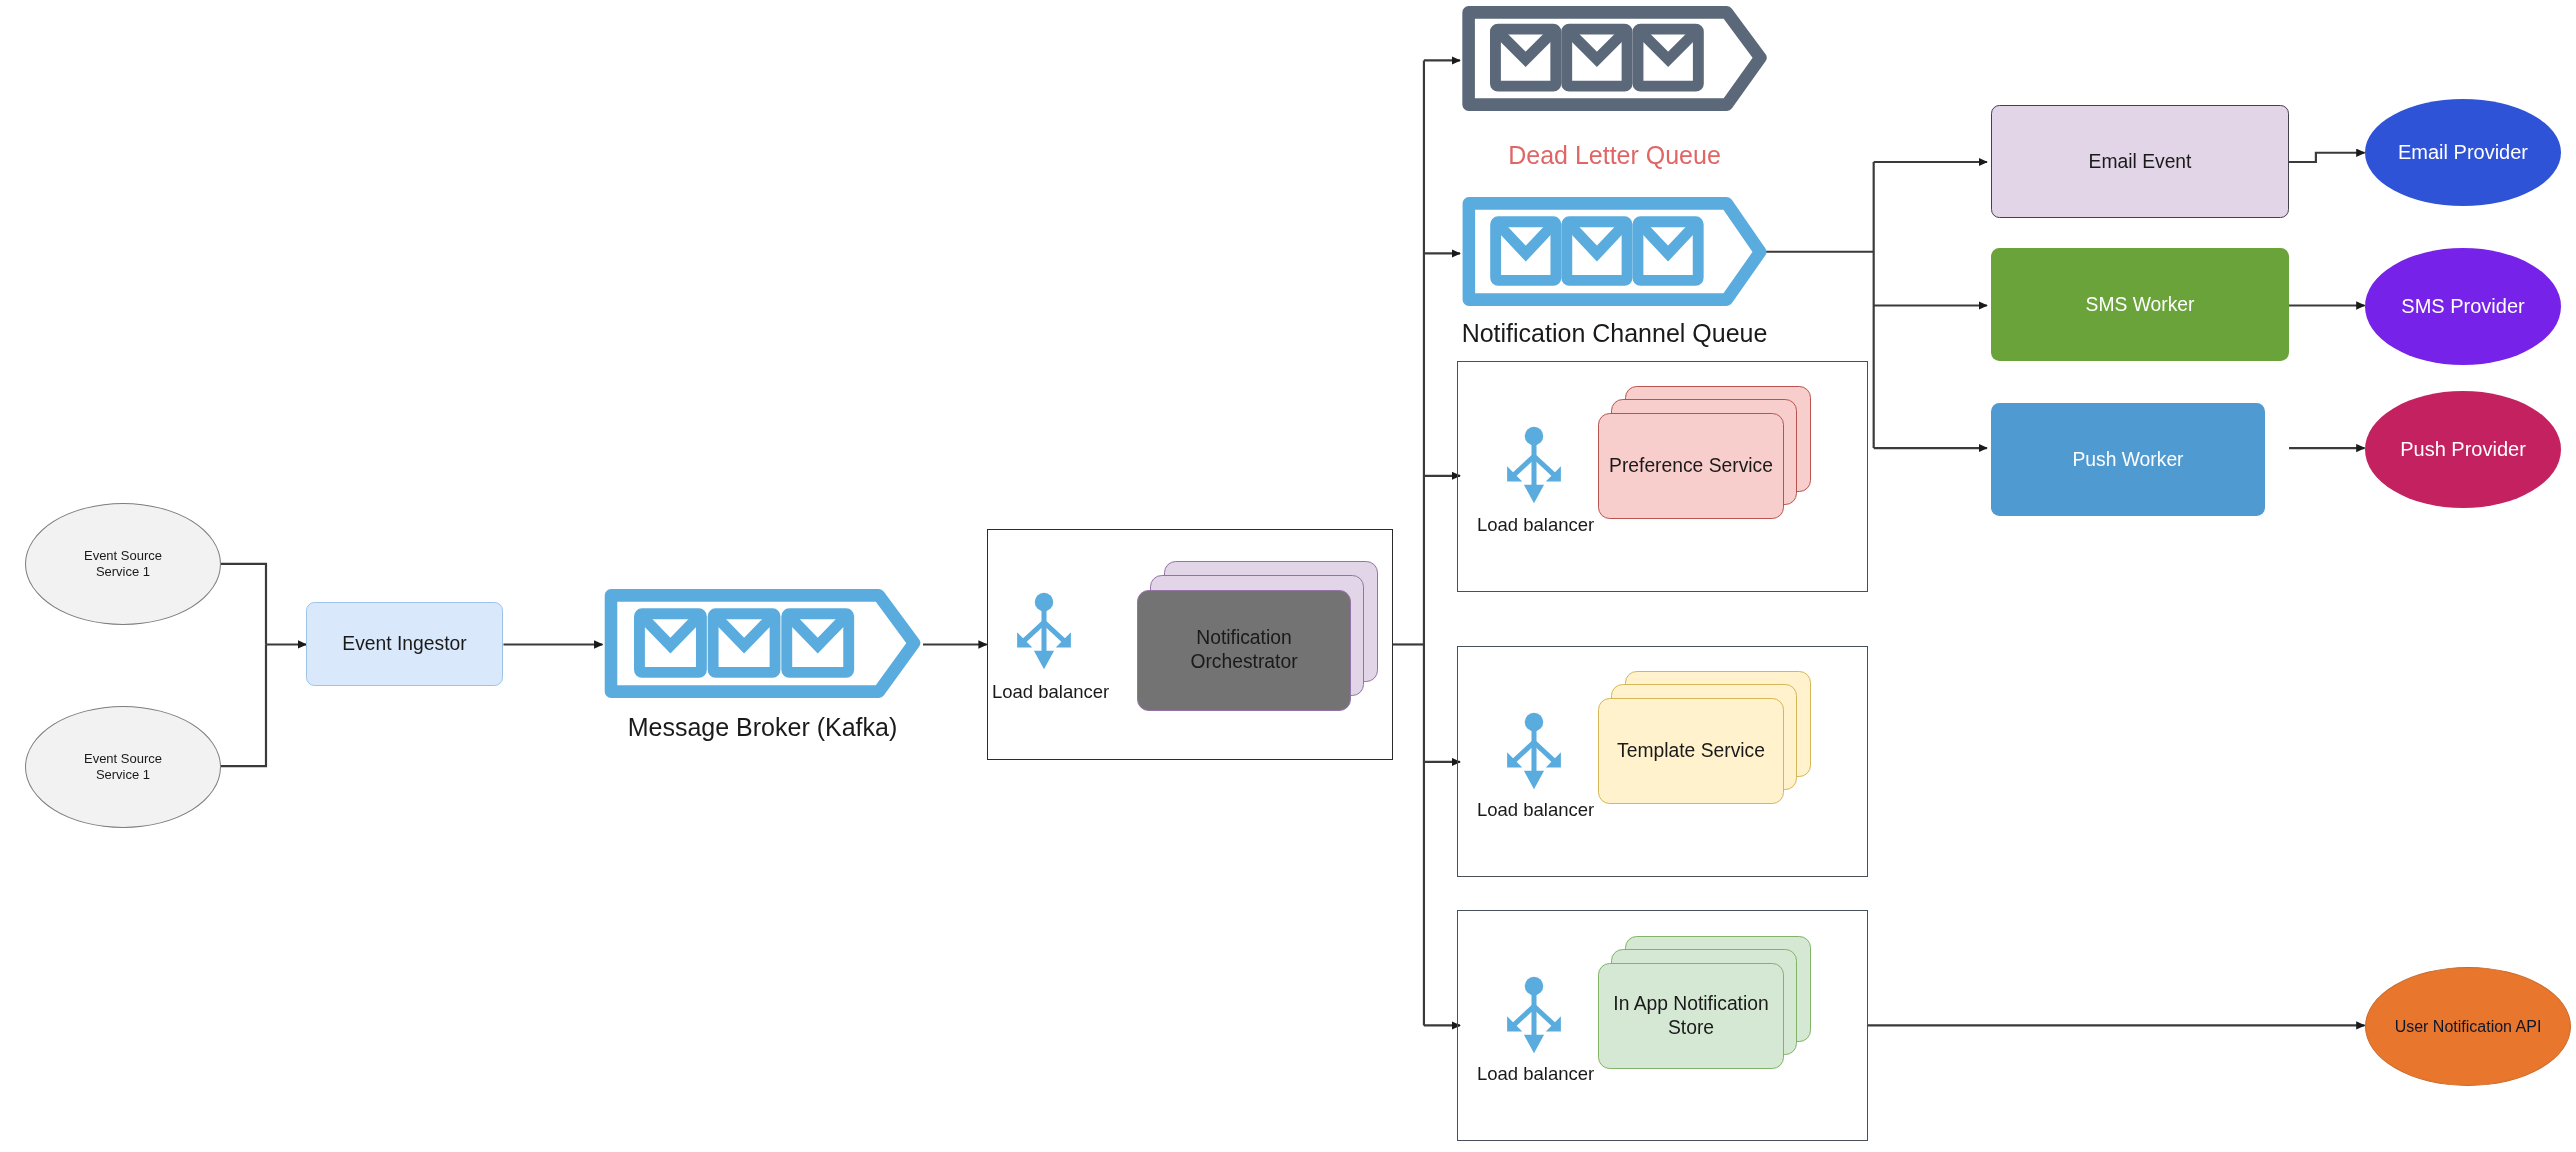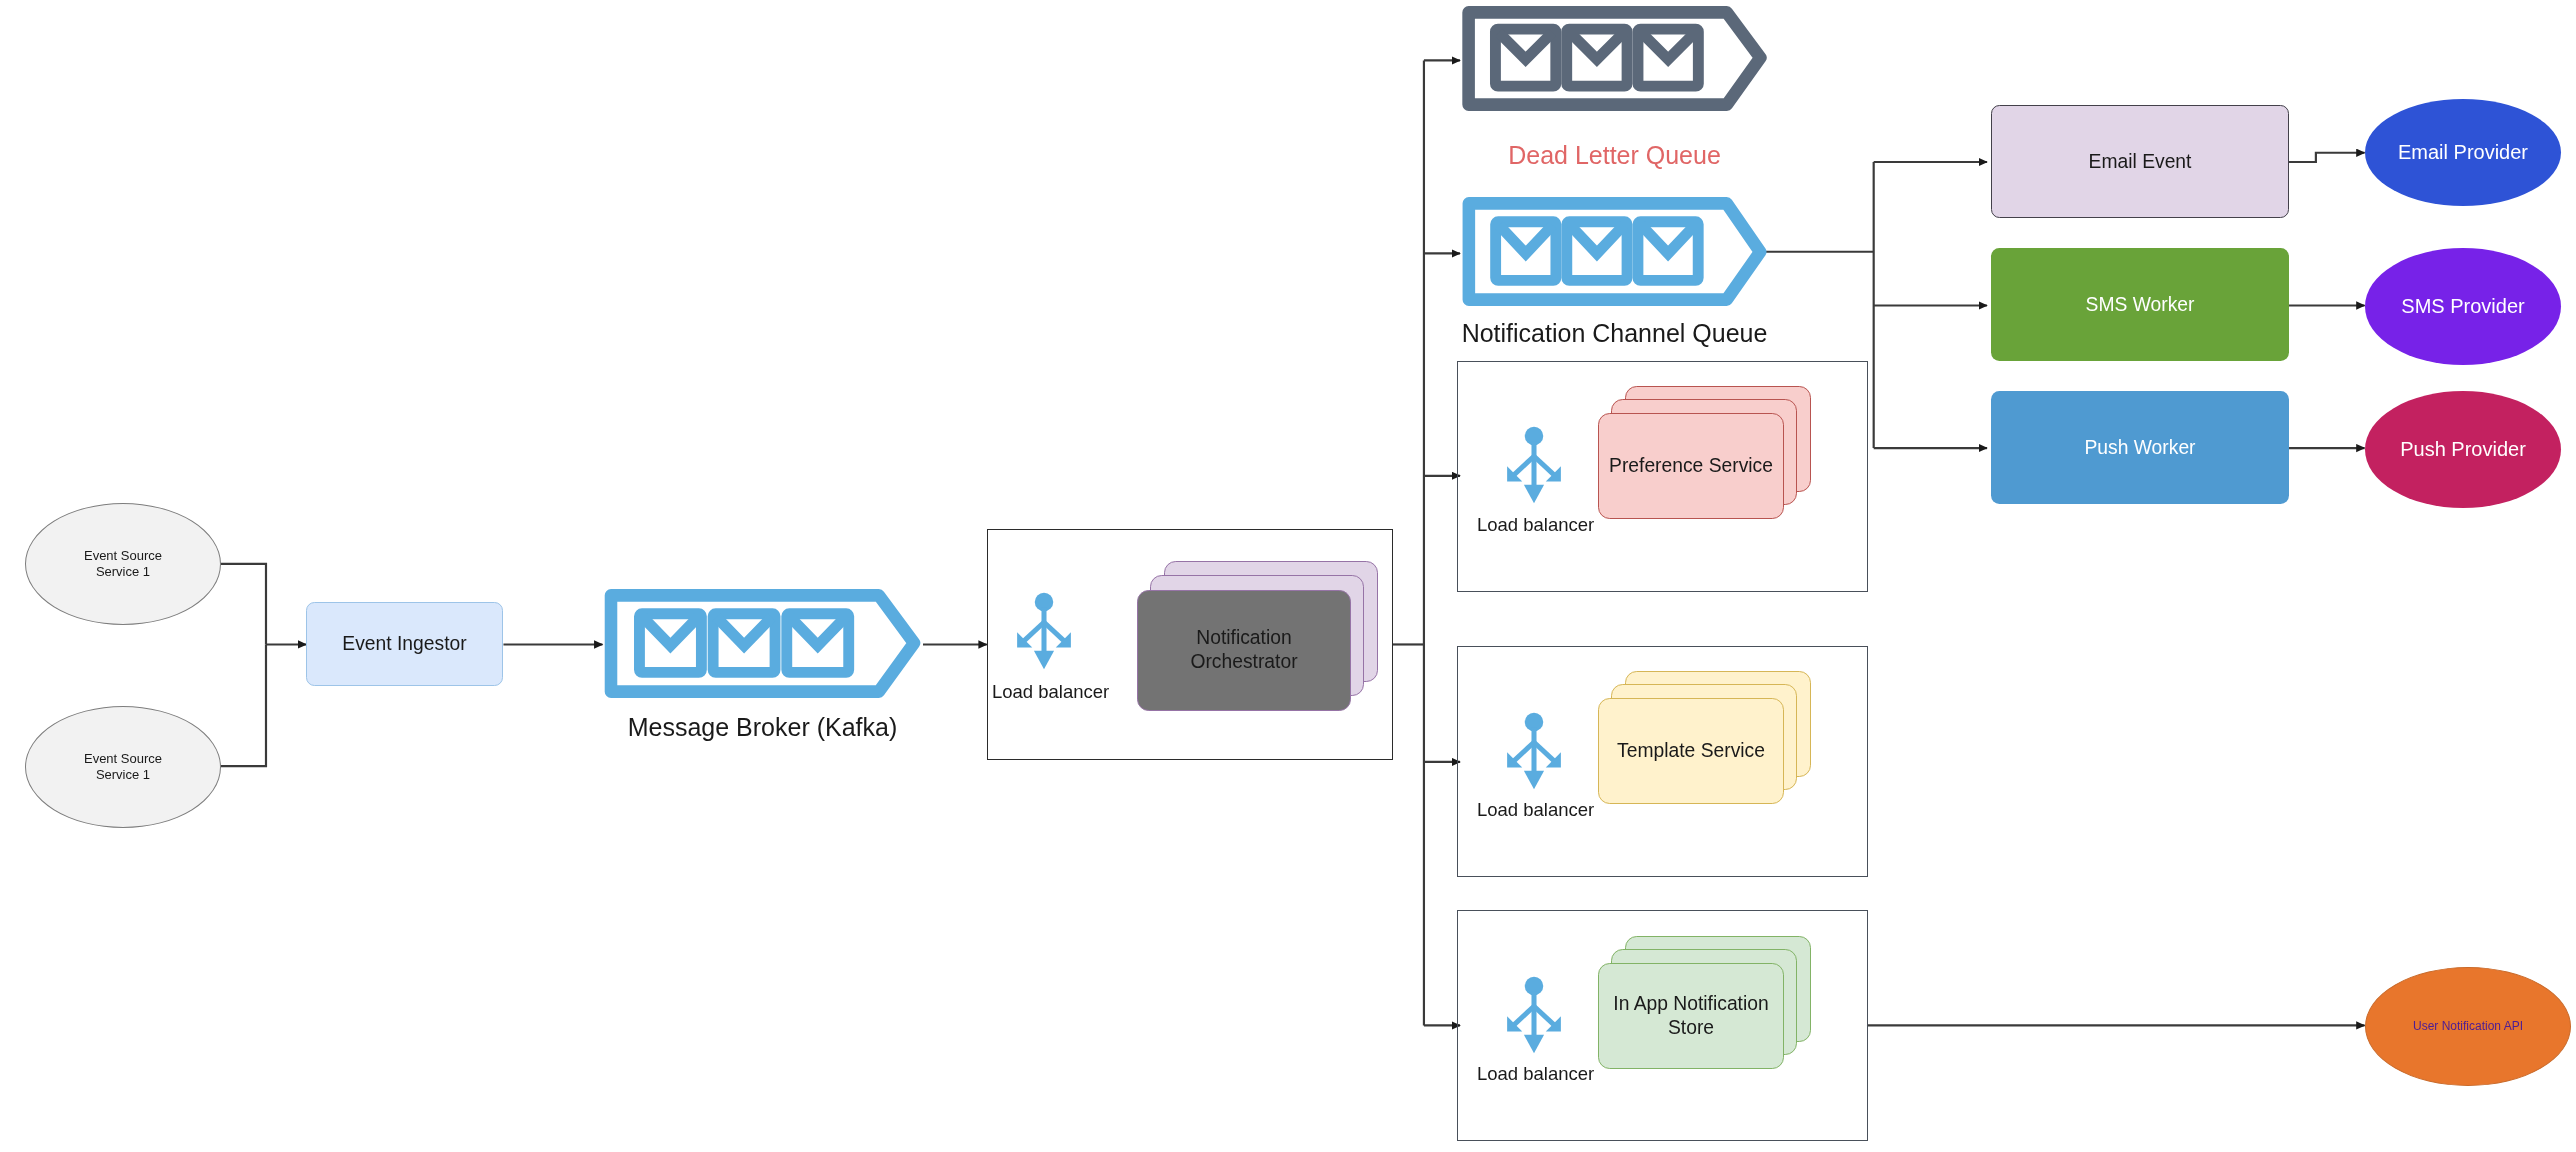--- a/index.html
+++ b/index.html
@@ -40,22 +40,22 @@
     border: 1.7px solid #7d7d7d;
     color: #1a1a1a;
     font-size: 13px;
   }
   .provider-ellipse {
     color: #ffffff;
     font-size: 20px;
     border: none;
   }
   .api-ellipse {
-    color: #4c1d95;
-    font-size: 12px;
+    color: #0f172a;
+    font-size: 16px;
     border: 0.8px solid #c96a2a;
   }
   
   .rbox {
     border-radius: 8.4px;
     font-size: 19.3px;
   }
   
   .stack {
     position: absolute;
@@ -333,21 +333,21 @@
   <div class="node rbox" style="left:1991px; top:105px; width:298px; height:113px;
               background:#e1d5e7; border:1.7px solid #43404a; color:#1a1a1a;">
     <span>Email Event</span>
   </div>
 
   <div class="node rbox" style="left:1991px; top:248px; width:298px; height:113px;
               background:#69a339; border:none; color:#ffffff;">
     <span>SMS Worker</span>
   </div>
 
-  <div class="node rbox" style="left:1991px; top:391px; width:298px; height:113px;
+  <div class="node rbox" style="left:1991px; top:403px; width:274px; height:113px;
               background:#4f9ad1; border:none; color:#ffffff;">
     <span>Push Worker</span>
   </div>
 
   <div class="node ellipse provider-ellipse" style="left:2365px; top:99px; width:196px; height:107px; background:#2e53d6;">
     <span>Email Provider</span>
   </div>
 
   <div class="node ellipse provider-ellipse" style="left:2365px; top:248px; width:196px; height:117px; background:#7722e8;">
     <span>SMS Provider</span>

